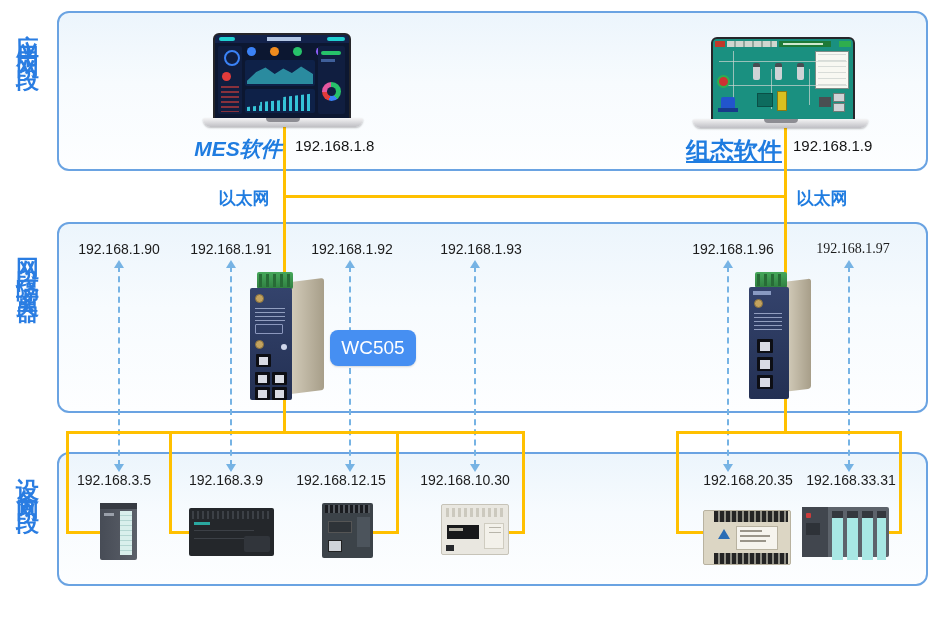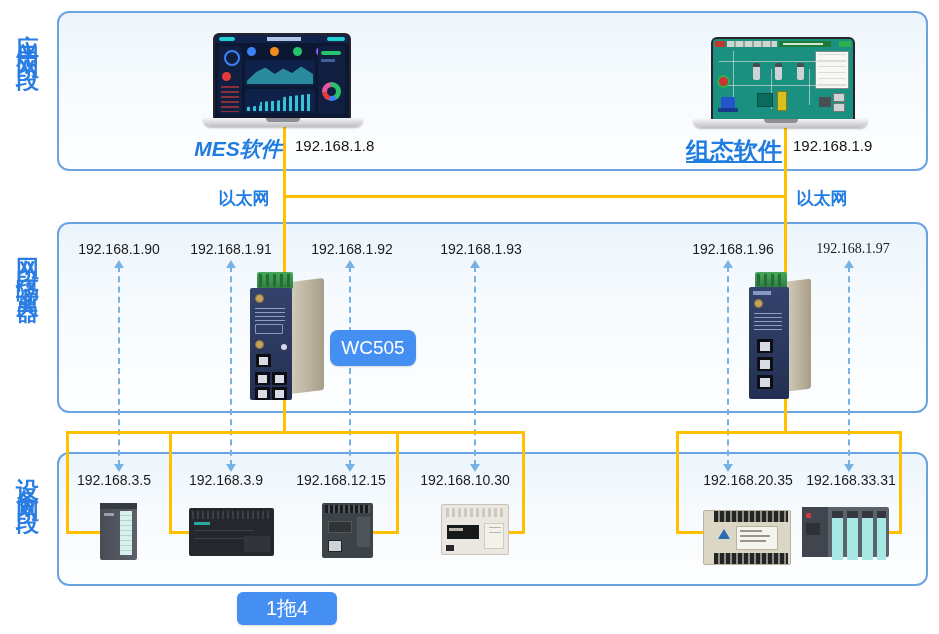--- a/index.html
+++ b/index.html
@@ -282,15 +282,14 @@
   <div class="dev" style="left:802px;top:507px;width:87px;height:50px;background:#5d636b;">
     <div style="position:absolute;left:0;top:0;width:26px;height:100%;background:#41464e;"></div>
     <div style="position:absolute;left:4px;top:6px;width:5px;height:5px;background:#cc3b3b;border-radius:1px;"></div>
     <div style="position:absolute;left:4px;top:16px;width:14px;height:12px;background:#2e3238;"></div>
     <div style="position:absolute;left:30px;top:4px;width:11px;height:42px;background:#a8e8e4;border-top:7px solid #34383e;"></div>
     <div style="position:absolute;left:45px;top:4px;width:11px;height:42px;background:#a8e8e4;border-top:7px solid #34383e;"></div>
     <div style="position:absolute;left:60px;top:4px;width:11px;height:42px;background:#a8e8e4;border-top:7px solid #34383e;"></div>
     <div style="position:absolute;left:75px;top:4px;width:9px;height:42px;background:#a8e8e4;border-top:7px solid #34383e;"></div>
   </div>
 
-  <div class="badge" style="left:237px;top:592px;width:100px;height:33px;font-size:20px;border-radius:6px;">1拖4</div>
 
 </div>
 
 </body></html>

